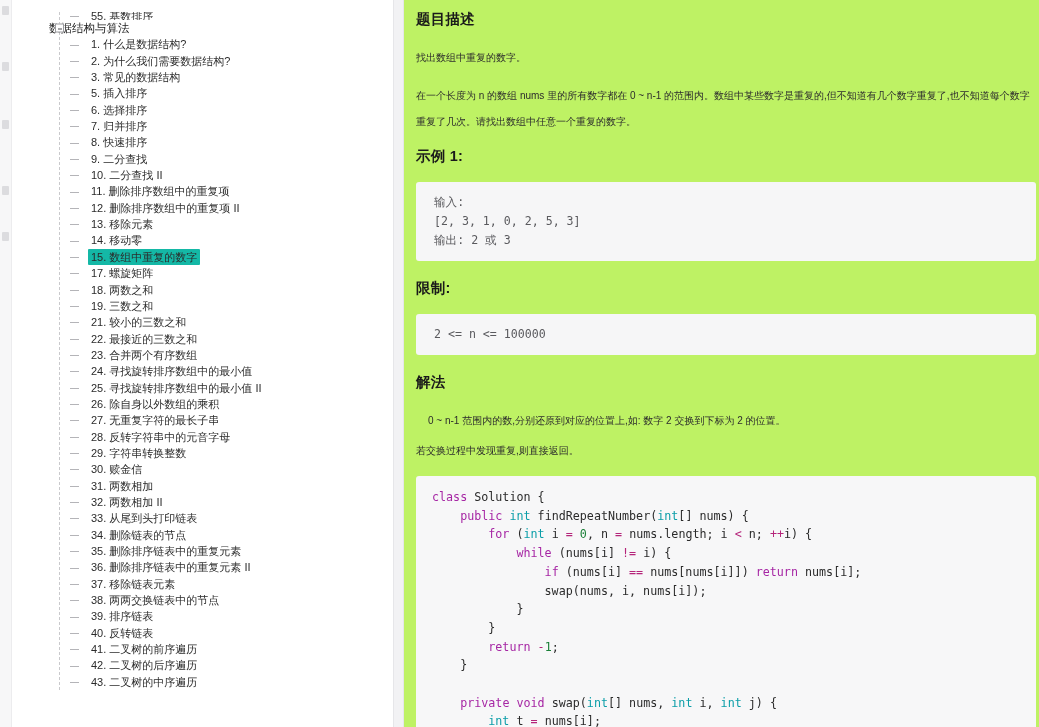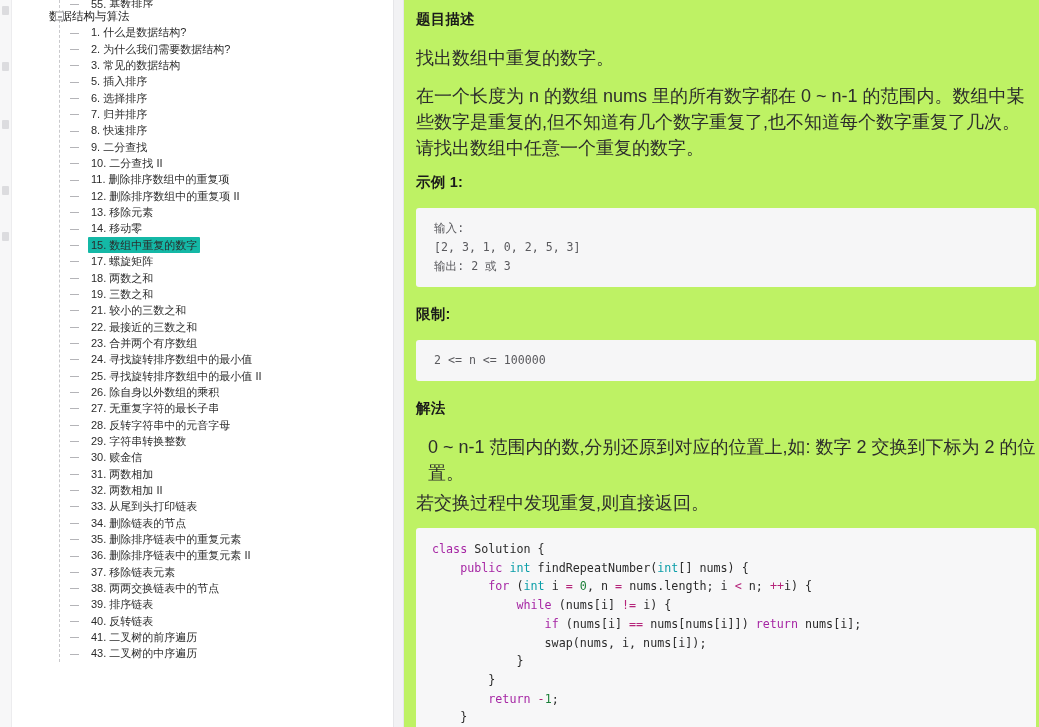--- a/index.html
+++ b/index.html
@@ -41,21 +41,21 @@
   }
 
   
   .sidebar {
     width: 381px;
     flex: 0 0 381px;
     height: 727px;
     background: #ffffff;
     position: relative;
     overflow: hidden;
-    padding-top: 0px;
+    padding-top: 12px;
   }
 
   .tree {
     position: relative;
     padding-left: 10px;
   }
 
   
   .tree-guide {
     position: absolute;
@@ -159,21 +159,21 @@
   .doc h2 {
     font-size: 14.5px;
     font-weight: bold;
     color: #1a1a1a;
     margin: 10px 0 16px 0;
     letter-spacing: 0.2px;
   }
   .doc h2.first { margin-top: 2px; }
 
   .doc p {
-    font-size: 18px;
+    font-size: 10px;
     line-height: 26px;
     color: #2c2c2c;
     margin: 0 0 12px 0;
   }
   .doc p.tight { margin-bottom: 4px; margin-left: 12px; }
 
   .pre-box {
     background: #f6f6f7;
     border-radius: 3px;
     padding: 11px 18px;
@@ -381,20 +381,24 @@
             <span class="dash"></span>
             <span class="tree-label">39. 排序链表</span>
           </div>
           <div class="tree-row child">
             <span class="dash"></span>
             <span class="tree-label">40. 反转链表</span>
           </div>
           <div class="tree-row child">
             <span class="dash"></span>
             <span class="tree-label">41. 二叉树的前序遍历</span>
+          </div>
+          <div class="tree-row child">
+            <span class="dash"></span>
+            <span class="tree-label">42. 二叉树的后序遍历</span>
           </div>
           <div class="tree-row child">
             <span class="dash"></span>
             <span class="tree-label">43. 二叉树的中序遍历</span>
           </div>
         </div>
     </div>
   </div>
 
   <div class="divider"></div>

